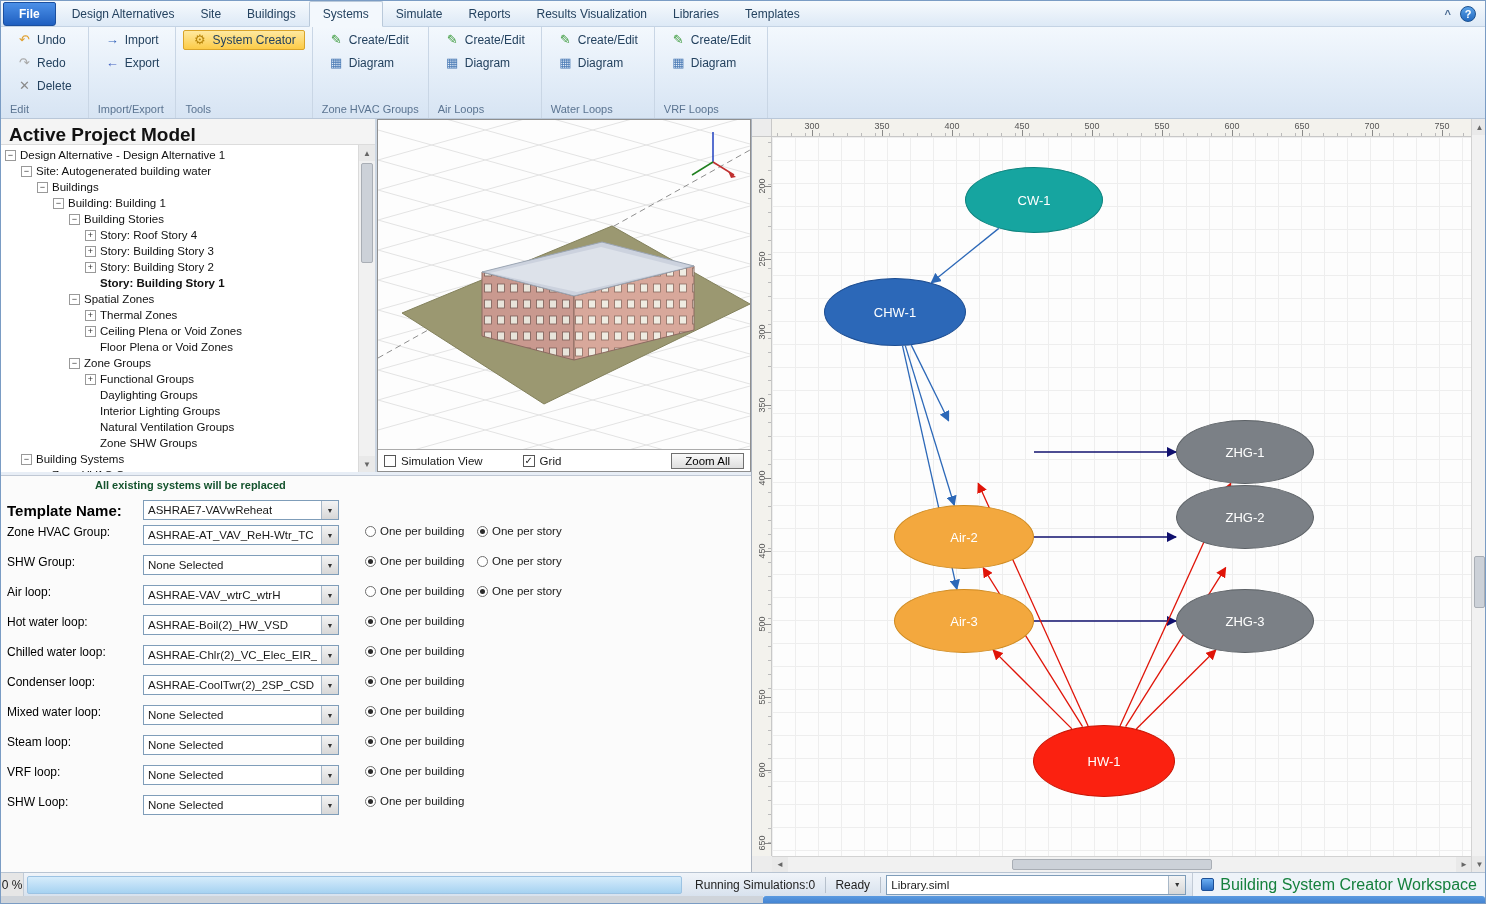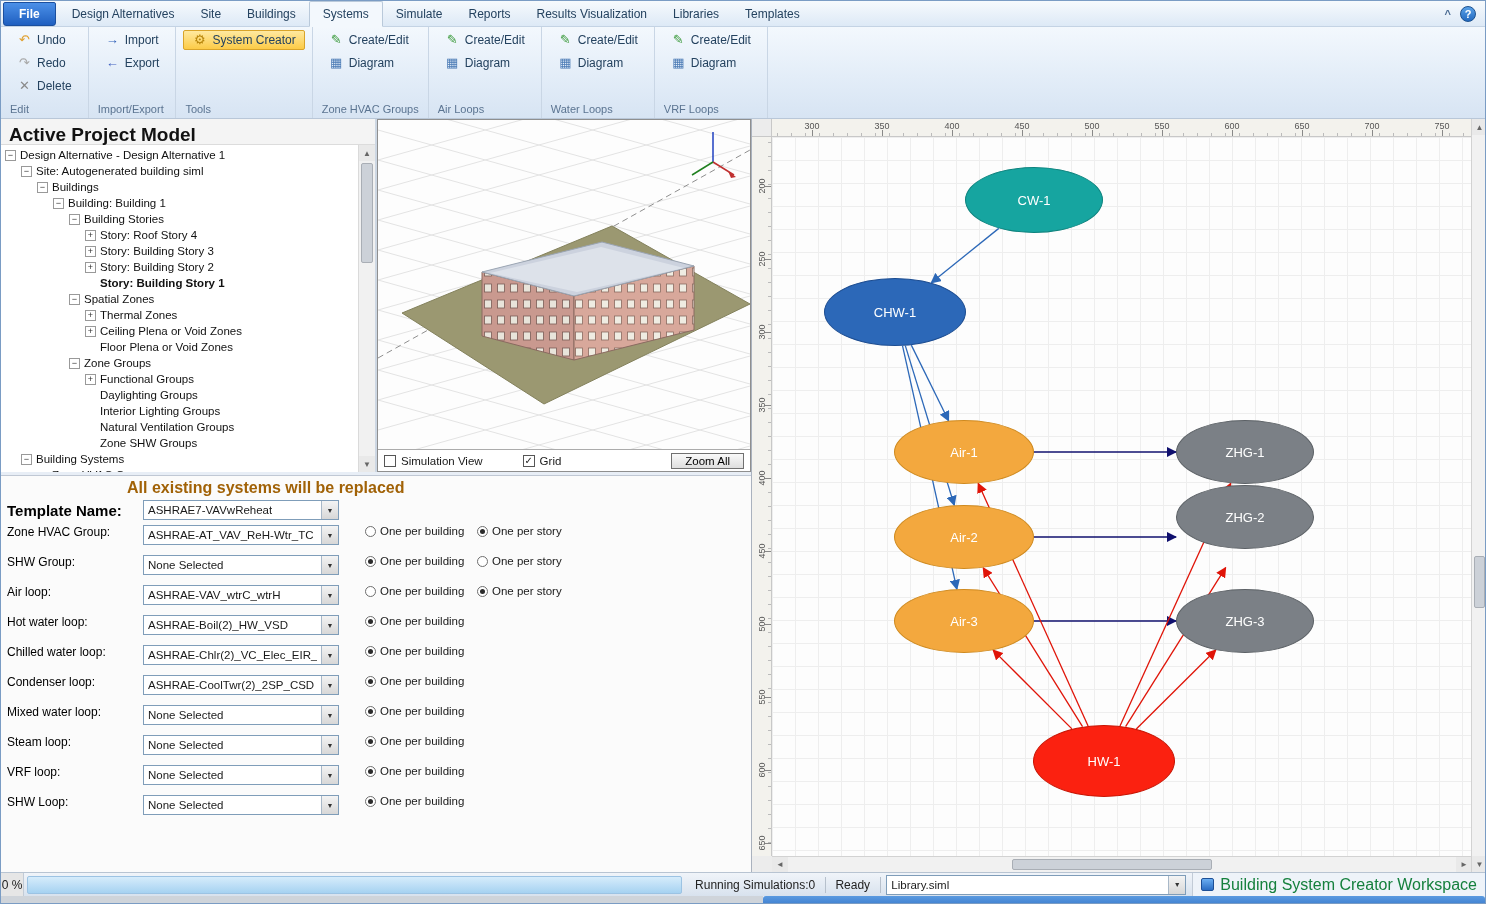--- a/index.html
+++ b/index.html
@@ -45,21 +45,21 @@
   .viewport{position:absolute;left:376px;top:0;width:374px;height:353px;background:#fff;border:1px solid #8f8f8f;display:flex;flex-direction:column}
   .scene{flex:1;position:relative;overflow:hidden;background:#fdfdfd}
   .scene svg{position:absolute;inset:0}
   .vp-bar{height:22px;border-top:1px solid #ababab;display:flex;align-items:center;padding:0 6px;background:#fff;font-size:11.5px}
   .vp-check{display:flex;align-items:center;gap:5px}
   .chk{width:12px;height:12px;border:1px solid #565656;background:#fff;font-size:10px;line-height:10px;text-align:center;color:#1a1a1a;flex:none}
   .zoom-all{margin-left:auto;border:1px solid #707070;background:linear-gradient(#f9f9f9,#dedede);padding:1px 13px;font-size:11.5px;font-family:"Liberation Sans",sans-serif}
 
   
   .form-panel{position:absolute;left:0;top:356px;width:750px;height:397px;background:#fbfbfb;border-top:1px solid #c0c8d4;padding:3px 0 0 6px;overflow:hidden}
-  .warning{color:#a16207;font-weight:bold;font-size:16px;margin-left:120px;height:16px}
+  .warning{color:#14532d;font-weight:bold;font-size:11px;margin-left:88px;height:16px}
   .tn-row{display:flex;align-items:center;height:30px}
   .tn-label{width:136px;font-size:15px;font-weight:bold;color:#000}
   .combo{width:196px;height:20px;border:1px solid #7f9db9;background:#fff;display:flex;align-items:center;font-size:11.5px;padding-left:4px;flex:none}
   .combo-value{overflow:hidden;white-space:nowrap}
   .combo-arrow{margin-left:auto;width:17px;height:18px;background:linear-gradient(#f4f4f4,#d7d7d7);border-left:1px solid #a8b8c8;display:flex;align-items:center;justify-content:center;font-size:7px;color:#333;flex:none}
   .form-buttons{display:flex}
   .btn{border:1px solid #8a9aac;background:linear-gradient(#fdfdfd,#e1e5ea);padding:2px 10px;font-size:11.5px;margin-left:7px;font-family:"Liberation Sans",sans-serif;color:#111}
   .form-row{display:flex;align-items:flex-start;height:30px}
   .fr-label{width:136px;font-size:12px;color:#000}
   .fr-options{display:flex;margin-left:26px}
@@ -229,21 +229,21 @@
 
     <div class="tree-panel">
       <div class="tree-header">Active Project Model</div>
       <div class="tree-body">
           <div class="tree-row" style="padding-left: 4px;">
             <span class="exp-box">−</span>
             <span class="tree-label">Design Alternative - Design Alternative 1</span>
           </div>
           <div class="tree-row" style="padding-left: 20px;">
             <span class="exp-box">−</span>
-            <span class="tree-label">Site: Autogenerated building siml</span>
+            <span class="tree-label">Site: Autogenerated building water</span>
           </div>
           <div class="tree-row" style="padding-left: 36px;">
             <span class="exp-box">−</span>
             <span class="tree-label">Buildings</span>
           </div>
           <div class="tree-row" style="padding-left: 52px;">
             <span class="exp-box">−</span>
             <span class="tree-label">Building: Building 1</span>
           </div>
           <div class="tree-row" style="padding-left: 68px;">
@@ -717,21 +717,20 @@
             <line x1="262" y1="484" x2="404" y2="484" stroke="#10106e" stroke-width="1.3" marker-end="url(#arw1)"></line>
             <line x1="316.1033981819376" y1="588.9139288444195" x2="206.19706252545956" y2="346.3349451454786" stroke="#e01408" stroke-width="1.3" marker-end="url(#arw2)"></line>
             <line x1="310.55124949786904" y1="589.6819991965905" x2="211.23047895281647" y2="430.7687663245063" stroke="#e01408" stroke-width="1.3" marker-end="url(#arw2)"></line>
             <line x1="299.8915755112501" y1="591.89157551125" x2="221.1031832187456" y2="513.1031832187456" stroke="#e01408" stroke-width="1.3" marker-end="url(#arw2)"></line>
             <line x1="348.0043988989628" y1="588.9265300724858" x2="458.71443730372386" y2="346.306658674818" stroke="#e01408" stroke-width="1.3" marker-end="url(#arw2)"></line>
             <line x1="353.5878378130512" y1="589.7044278714648" x2="453.6642027917299" y2="430.717862231578" stroke="#e01408" stroke-width="1.3" marker-end="url(#arw2)"></line>
             <line x1="364.29046637740953" y1="591.9385440224303" x2="443.7996471387775" y2="512.9932581600791" stroke="#e01408" stroke-width="1.3" marker-end="url(#arw2)"></line>
           </svg>
       <div class="node" style="left: 193px; top: 30px; width: 138px; height: 66px; background: rgb(22, 165, 160); border: 1px solid rgb(14, 131, 126);">CW-1</div>
           <div class="node" style="left: 52px; top: 141px; width: 142px; height: 68px; background: rgb(44, 104, 184); border: 1px solid rgb(29, 77, 145);">CHW-1</div>
-          <div class="node" style="left: 122px; top: 283px; width: 140px; height: 64px; background: rgb(243, 168, 62); border: 1px solid rgb(207, 138, 31);">Air-1</div>
           <div class="node" style="left: 122px; top: 368px; width: 140px; height: 64px; background: rgb(243, 168, 62); border: 1px solid rgb(207, 138, 31);">Air-2</div>
           <div class="node" style="left: 122px; top: 452px; width: 140px; height: 64px; background: rgb(243, 168, 62); border: 1px solid rgb(207, 138, 31);">Air-3</div>
           <div class="node" style="left: 404px; top: 283px; width: 138px; height: 64px; background: rgb(123, 128, 134); border: 1px solid rgb(92, 97, 102);">ZHG-1</div>
           <div class="node" style="left: 404px; top: 348px; width: 138px; height: 64px; background: rgb(123, 128, 134); border: 1px solid rgb(92, 97, 102);">ZHG-2</div>
           <div class="node" style="left: 404px; top: 452px; width: 138px; height: 64px; background: rgb(123, 128, 134); border: 1px solid rgb(92, 97, 102);">ZHG-3</div>
           <div class="node" style="left: 261px; top: 588px; width: 142px; height: 72px; background: rgb(251, 33, 16); border: 1px solid rgb(200, 21, 4);">HW-1</div>
         </div>
       <div class="dg-hscroll">
         <div class="scroll-btn" style="left:0">◄</div>
         <div class="thumb"></div>

